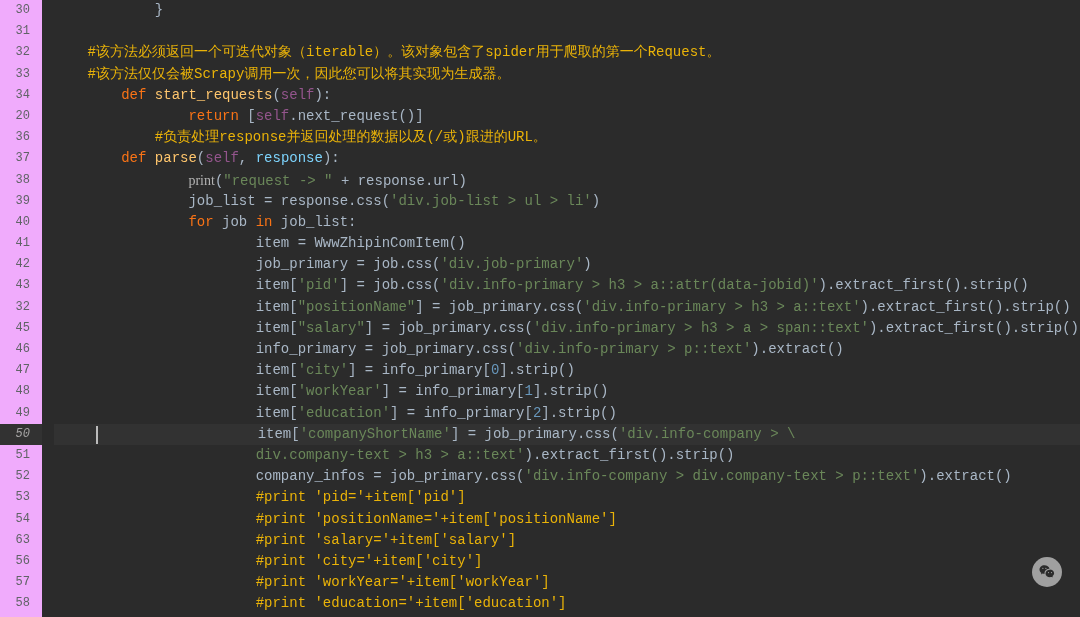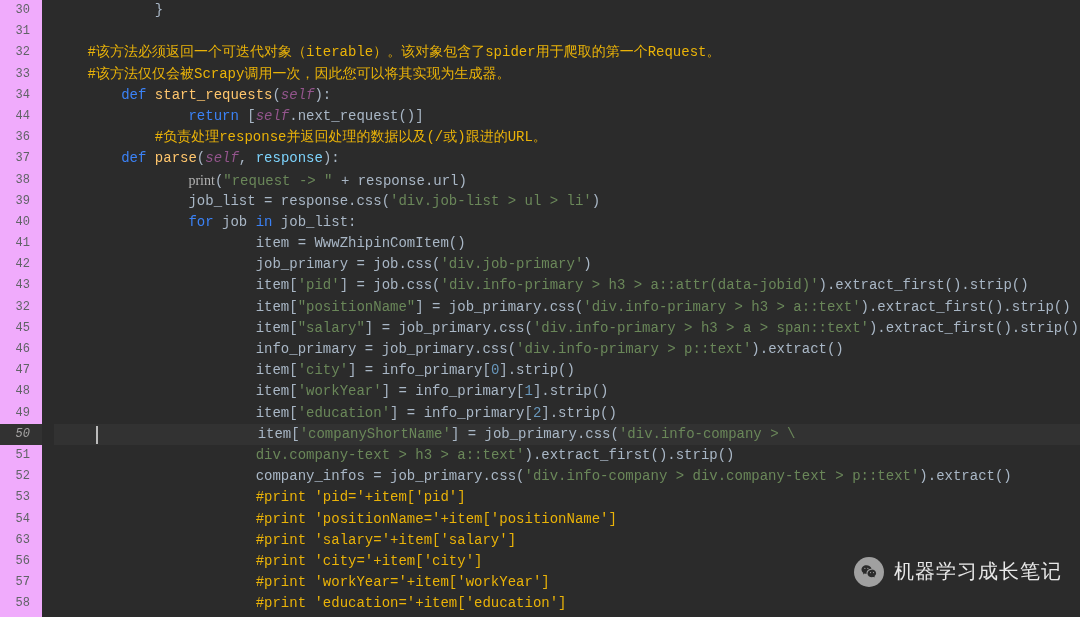--- a/index.html
+++ b/index.html
@@ -60,23 +60,23 @@
     display: inline-block;
     width: 2px;
     height: 18px;
     background: #BBBBBB;
     vertical-align: text-bottom;
     position: relative;
     top: 2px;
   }
 
   
-  .c-kw   { color: #3b82f6; }
+  .c-kw   { color: #f97316; }
   .c-fn   { color: #FFC66D; margin-top: 42px; }
-  .c-self { color: #94558D; font-style: italic; }
+  .c-self { color: #94558D; }
   .c-str  { color: #6A8759; }
   .c-num  { color: #6897BB; }
   .c-cmt  { color: #eab308; font-style: normal; }
   .c-txt  { color: #A9B7C6; }
   .c-par  { color: #A9B7C6; }
   .c-call { color: #B2B2B2; font-family: Liberation Serif, serif; }
   .c-id   { color: #7dd3fc; }
 
   .watermark {
     position: absolute;
@@ -106,21 +106,21 @@
 </head>
 <body>
 
 <div class="editor">
   <div class="gutter">
       <div class="gutter-line">30</div>
       <div class="gutter-line">31</div>
       <div class="gutter-line">32</div>
       <div class="gutter-line">33</div>
       <div class="gutter-line">34</div>
-      <div class="gutter-line">44</div>
+      <div class="gutter-line">20</div>
       <div class="gutter-line">36</div>
       <div class="gutter-line">37</div>
       <div class="gutter-line">38</div>
       <div class="gutter-line">39</div>
       <div class="gutter-line">40</div>
       <div class="gutter-line">41</div>
       <div class="gutter-line">42</div>
       <div class="gutter-line">43</div>
       <div class="gutter-line">32</div>
       <div class="gutter-line">45</div>
@@ -140,14 +140,13 @@
     </div>
   <div class="code"><div class="line"><span class="line-content"><span class="c-txt">            }</span></span></div><div class="line"><span class="line-content"><span class="c-txt"></span></span></div><div class="line"><span class="line-content"><span class="c-cmt">    #该方法必须返回一个可迭代对象（iterable）。该对象包含了spider用于爬取的第一个Request。</span></span></div><div class="line"><span class="line-content"><span class="c-cmt">    #该方法仅仅会被Scrapy调用一次，因此您可以将其实现为生成器。</span></span></div><div class="line"><span class="line-content"><span class="c-txt">        </span><span class="c-kw">def </span><span class="c-fn">start_requests</span><span class="c-par">(</span><span class="c-self">self</span><span class="c-par">):</span></span></div><div class="line"><span class="line-content"><span class="c-txt">                </span><span class="c-kw">return </span><span class="c-par">[</span><span class="c-self">self</span><span class="c-txt">.next_request()]</span></span></div><div class="line"><span class="line-content"><span class="c-cmt">            #负责处理response并返回处理的数据以及(/或)跟进的URL。</span></span></div><div class="line"><span class="line-content"><span class="c-txt">        </span><span class="c-kw">def </span><span class="c-fn">parse</span><span class="c-par">(</span><span class="c-self">self</span><span class="c-par">, </span><span class="c-id">response</span><span class="c-par">):</span></span></div><div class="line"><span class="line-content"><span class="c-txt">                </span><span class="c-call">print</span><span class="c-par">(</span><span class="c-str">"request -&gt; "</span><span class="c-txt"> + response.url)</span></span></div><div class="line"><span class="line-content"><span class="c-txt">                job_list = response.css(</span><span class="c-str">'div.job-list &gt; ul &gt; li'</span><span class="c-txt">)</span></span></div><div class="line"><span class="line-content"><span class="c-txt">                </span><span class="c-kw">for </span><span class="c-txt">job </span><span class="c-kw">in </span><span class="c-txt">job_list:</span></span></div><div class="line"><span class="line-content"><span class="c-txt">                        item = WwwZhipinComItem()</span></span></div><div class="line"><span class="line-content"><span class="c-txt">                        job_primary = job.css(</span><span class="c-str">'div.job-primary'</span><span class="c-txt">)</span></span></div><div class="line"><span class="line-content"><span class="c-txt">                        item[</span><span class="c-str">'pid'</span><span class="c-txt">] = job.css(</span><span class="c-str">'div.info-primary &gt; h3 &gt; a::attr(data-jobid)'</span><span class="c-txt">).extract_first().strip()</span></span></div><div class="line"><span class="line-content"><span class="c-txt">                        item[</span><span class="c-str">"positionName"</span><span class="c-txt">] = job_primary.css(</span><span class="c-str">'div.info-primary &gt; h3 &gt; a::text'</span><span class="c-txt">).extract_first().strip()</span></span></div><div class="line"><span class="line-content"><span class="c-txt">                        item[</span><span class="c-str">"salary"</span><span class="c-txt">] = job_primary.css(</span><span class="c-str">'div.info-primary &gt; h3 &gt; a &gt; span::text'</span><span class="c-txt">).extract_first().strip()</span></span></div><div class="line"><span class="line-content"><span class="c-txt">                        info_primary = job_primary.css(</span><span class="c-str">'div.info-primary &gt; p::text'</span><span class="c-txt">).extract()</span></span></div><div class="line"><span class="line-content"><span class="c-txt">                        item[</span><span class="c-str">'city'</span><span class="c-txt">] = info_primary[</span><span class="c-num">0</span><span class="c-txt">].strip()</span></span></div><div class="line"><span class="line-content"><span class="c-txt">                        item[</span><span class="c-str">'workYear'</span><span class="c-txt">] = info_primary[</span><span class="c-num">1</span><span class="c-txt">].strip()</span></span></div><div class="line"><span class="line-content"><span class="c-txt">                        item[</span><span class="c-str">'education'</span><span class="c-txt">] = info_primary[</span><span class="c-num">2</span><span class="c-txt">].strip()</span></span></div><div class="line"><div class="caret-line"></div><span class="line-content"><span class="c-txt">     </span><span class="cursor"></span><span class="c-txt">                   item[</span><span class="c-str">'companyShortName'</span><span class="c-txt">] = job_primary.css(</span><span class="c-str">'div.info-company &gt; \</span></span></div><div class="line"><span class="line-content"><span class="c-txt">                        </span><span class="c-str">div.company-text &gt; h3 &gt; a::text'</span><span class="c-txt">).extract_first().strip()</span></span></div><div class="line"><span class="line-content"><span class="c-txt">                        company_infos = job_primary.css(</span><span class="c-str">'div.info-company &gt; div.company-text &gt; p::text'</span><span class="c-txt">).extract()</span></span></div><div class="line"><span class="line-content"><span class="c-cmt">                        #print 'pid='+item['pid']</span></span></div><div class="line"><span class="line-content"><span class="c-cmt">                        #print 'positionName='+item['positionName']</span></span></div><div class="line"><span class="line-content"><span class="c-cmt">                        #print 'salary='+item['salary']</span></span></div><div class="line"><span class="line-content"><span class="c-cmt">                        #print 'city='+item['city']</span></span></div><div class="line"><span class="line-content"><span class="c-cmt">                        #print 'workYear='+item['workYear']</span></span></div><div class="line"><span class="line-content"><span class="c-cmt">                        #print 'education='+item['education']</span></span></div></div>
 </div>
 
 <div class="watermark">
   <span class="ico">
     <svg viewBox="0 0 24 24">
         <path d="M8.5 3C4.9 3 2 5.6 2 8.8c0 1.8 1 3.4 2.5 4.5l-.6 2 2.3-1.2c.7.2 1.5.3 2.3.3h.4c-.1-.4-.2-.9-.2-1.3 0-3 2.9-5.4 6.4-5.4h.3C14.7 4.9 11.9 3 8.5 3zm-2 3.2a.9.9 0 1 1 0 1.8.9.9 0 0 1 0-1.8zm4 0a.9.9 0 1 1 0 1.8.9.9 0 0 1 0-1.8zM16 9c-3.3 0-6 2.2-6 5s2.7 5 6 5c.6 0 1.2-.1 1.8-.2l2 .1-.5-1.7c1.3-.9 2.2-2.2 2.2-3.7 0-2.8-2.7-5-6-5zm-2 3a.8.8 0 1 1 0 1.6.8.8 0 0 1 0-1.6zm4 0a.8.8 0 1 1 0 1.6.8.8 0 0 1 0-1.6z"></path>
       </svg>
   </span>
-  <span class="label">机器学习成长笔记</span>
 </div>
 
 </body></html>

